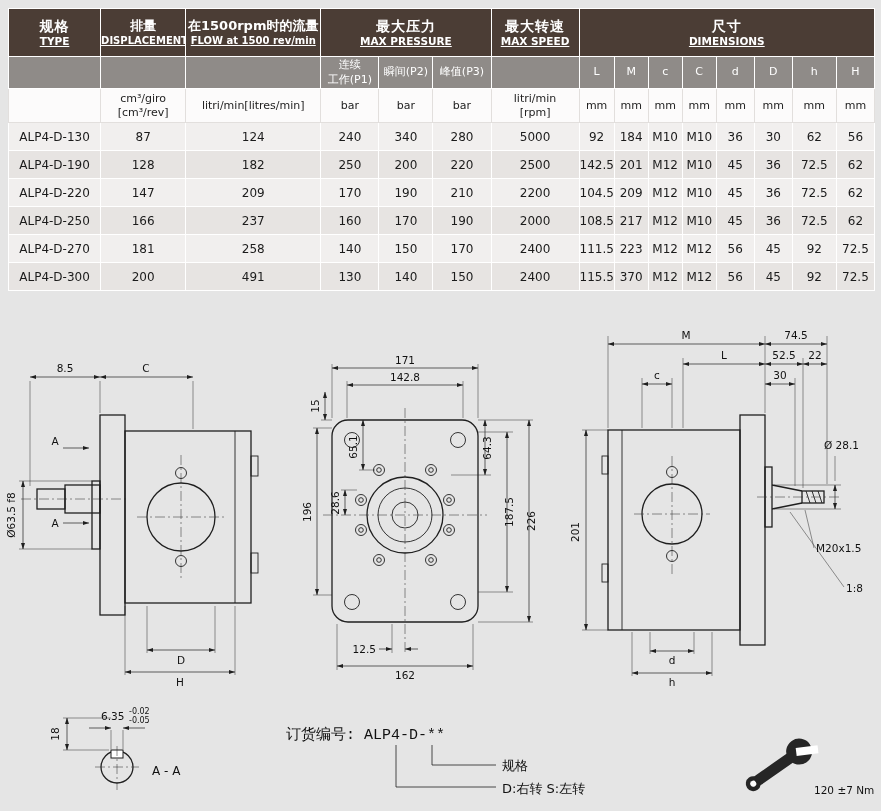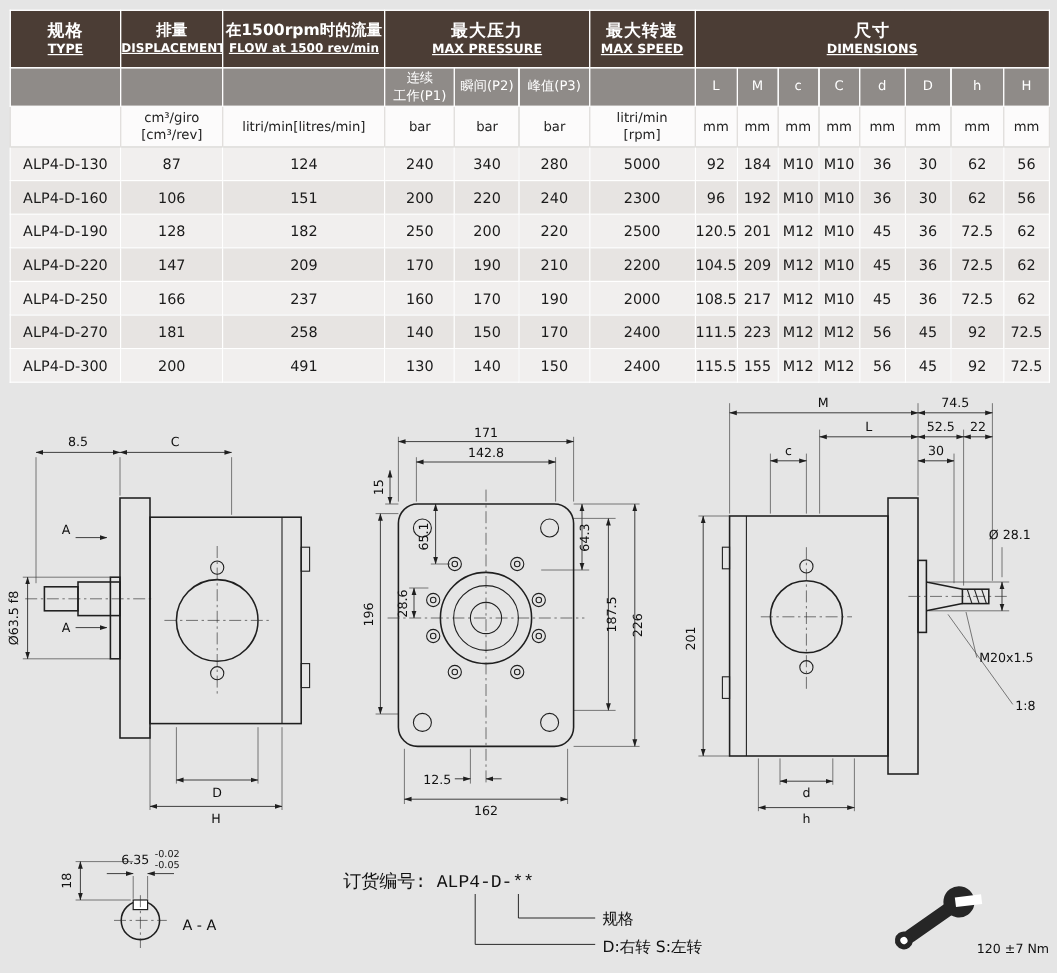--- a/index.html
+++ b/index.html
@@ -155,45 +155,28 @@
           <td>92</td>
           <td>184</td>
           <td>M10</td>
           <td>M10</td>
           <td>36</td>
           <td>30</td>
           <td>62</td>
           <td>56</td>
         </tr>
         <tr>
-          <td>ALP4-D-160</td>
-          <td>106</td>
-          <td>151</td>
-          <td>200</td>
-          <td>220</td>
-          <td>240</td>
-          <td>2300</td>
-          <td>96</td>
-          <td>192</td>
-          <td>M10</td>
-          <td>M10</td>
-          <td>36</td>
-          <td>30</td>
-          <td>62</td>
-          <td>56</td>
-        </tr>
-        <tr>
           <td>ALP4-D-190</td>
           <td>128</td>
           <td>182</td>
           <td>250</td>
           <td>200</td>
           <td>220</td>
           <td>2500</td>
-          <td>120.5</td>
+          <td>142.5</td>
           <td>201</td>
           <td>M12</td>
           <td>M10</td>
           <td>45</td>
           <td>36</td>
           <td>72.5</td>
           <td>62</td>
         </tr>
         <tr>
           <td>ALP4-D-220</td>
@@ -248,21 +231,21 @@
         </tr>
         <tr>
           <td>ALP4-D-300</td>
           <td>200</td>
           <td>491</td>
           <td>130</td>
           <td>140</td>
           <td>150</td>
           <td>2400</td>
           <td>115.5</td>
-          <td>155</td>
+          <td>370</td>
           <td>M12</td>
           <td>M12</td>
           <td>56</td>
           <td>45</td>
           <td>92</td>
           <td>72.5</td>
         </tr>
       </tbody>
   </table>
 

